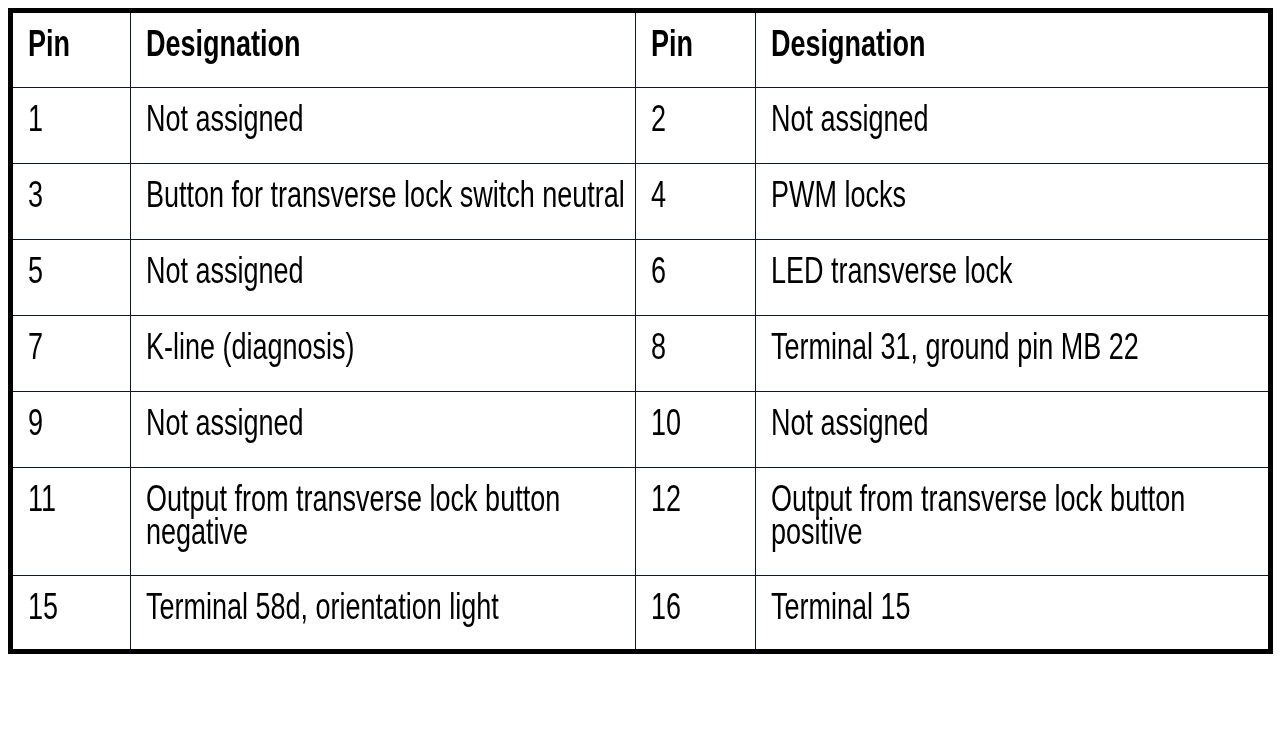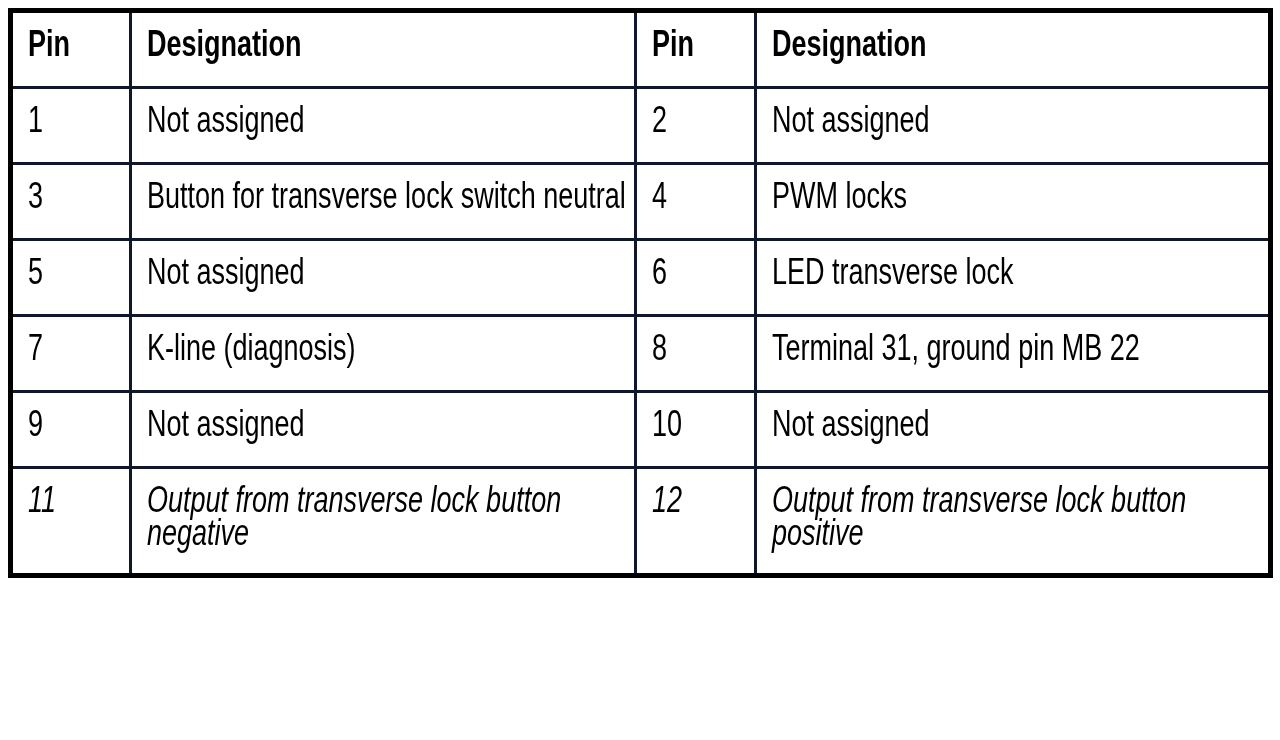--- a/index.html
+++ b/index.html
@@ -16,29 +16,29 @@
     border-collapse: collapse;
     table-layout: fixed;
     margin: 8px 0 0 8px;
     width: 1260px;
     border: 5px solid #000000;
   }
   col.c-pin  { width: 120px; }
   col.c-des1 { width: 505px; }
   col.c-des2 { width: 515px; }
   th, td {
-    border: 3px solid #0f172a;
+    border: 1px solid #0f172a;
     vertical-align: top;
     text-align: left;
     padding: 14px 4px 0 15px;
     overflow: visible;
   }
   tr       { height: 76px; }
   tr.hdr   { height: 77px; }
-  tr.tall  { height: 108px; font-style: italic; }
+  tr.tall  { height: 108px; }
   
   .t {
     display: inline-block;
     font-size: 36px;
     line-height: 33px;
     letter-spacing: 0;
     transform: scaleX(0.75);
     transform-origin: 0 0;
     white-space: normal;
   }
@@ -94,14 +94,20 @@
       <td class="des1"><span class="t">Not assigned</span></td>
       <td><span class="t">10</span></td>
       <td class="des2"><span class="t">Not assigned</span></td>
     </tr>
     <tr class="tall">
       <td><span class="t">11</span></td>
       <td class="des1"><span class="t">Output from transverse lock button negative</span></td>
       <td><span class="t">12</span></td>
       <td class="des2"><span class="t">Output from transverse lock button positive</span></td>
     </tr>
+    <tr>
+      <td><span class="t">15</span></td>
+      <td class="des1"><span class="t">Terminal 58d, orientation light</span></td>
+      <td><span class="t">16</span></td>
+      <td class="des2"><span class="t">Terminal 15</span></td>
+    </tr>
   </tbody>
 </table>
 
 </body></html>

